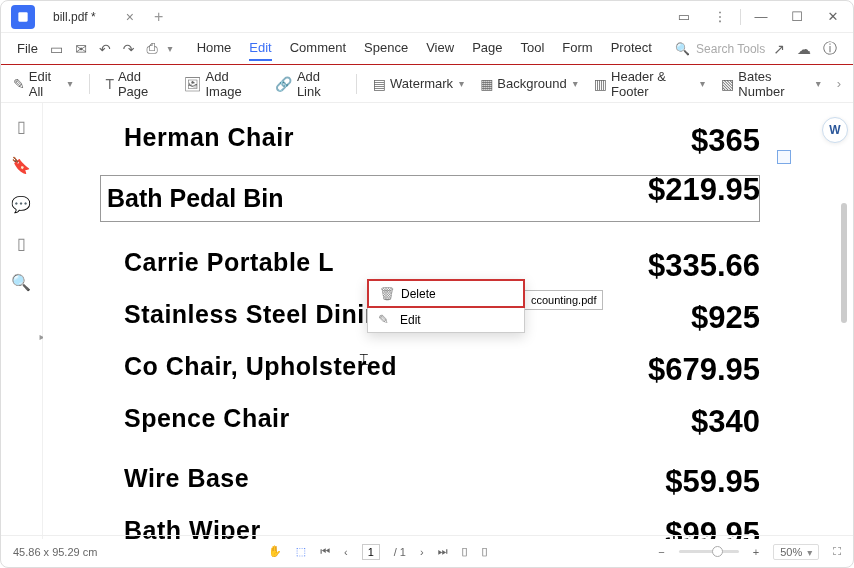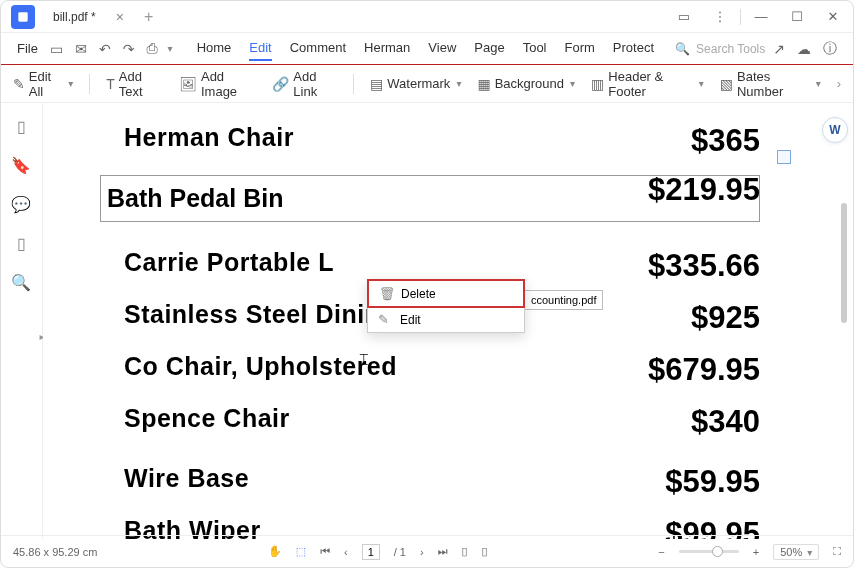--- a/index.html
+++ b/index.html
@@ -1,20 +1,20 @@
 <!DOCTYPE html>
 <html><head>
   <meta charset="utf-8">
   <style>
     * { margin: 0; padding: 0; box-sizing: border-box; font-family: -apple-system, 'Segoe UI', sans-serif; }
     body { background: #fff; width: 854px; height: 568px; overflow: hidden; border: 1px solid #ddd; border-radius: 8px; position: relative; }
     .titlebar { height: 32px; display: flex; align-items: center; padding: 0 4px; border-bottom: 1px solid #eee; }
     .app-icon { width: 24px; height: 24px; background: #3b6ff5; border-radius: 4px; display: flex; align-items: center; justify-content: center; margin: 0 6px; }
     .app-icon svg { width: 14px; height: 14px; }
-    .tab { display: flex; align-items: center; padding: 0 12px; height: 28px; border-radius: 6px 6px 0 0; font-size: 12px; color: #333; gap: 20px; }
+    .tab { display: flex; align-items: center; padding: 0 12px; height: 28px; border-radius: 6px 6px 0 0; font-size: 12px; color: #333; gap: 30px; }
     .tab-close { font-size: 14px; color: #888; cursor: pointer; }
     .new-tab { color: #999; font-size: 16px; padding: 0 8px; }
     .win-icons { margin-left: auto; display: flex; gap: 4px; align-items: center; }
     .win-icons span { width: 32px; text-align: center; color: #666; font-size: 13px; }
     .gem { width: 14px; height: 14px; border-radius: 50%; background: radial-gradient(circle at 30% 30%, #ff8fb1, #ff4d94); }
     
     .menubar { height: 32px; display: flex; align-items: center; padding: 0 12px; border-bottom: 1px solid #b91c1c; gap: 4px; font-size: 13px; }
     .menubar .file-btn { color: #333; padding: 0 4px; }
     .menubar .ico { color: #666; padding: 0 4px; font-size: 14px; }
     .menubar .menu-items { display: flex; gap: 18px; margin-left: 20px; }
@@ -94,21 +94,21 @@
   <span class="ico">▭</span>
   <span class="ico">✉</span>
   <span class="ico">↶</span>
   <span class="ico">↷</span>
   <span class="ico">⎙</span>
   <span class="chev">▾</span>
   <div class="menu-items">
     <span>Home</span>
     <span class="active">Edit</span>
     <span>Comment</span>
-    <span>Herman</span>
+    <span>Spence</span>
     <span>View</span>
     <span>Page</span>
     <span>Tool</span>
     <span>Form</span>
     <span>Protect</span>
   </div>
   <div class="search">
     <span>🔍</span>
     <span>Search Tools</span>
   </div>
@@ -119,21 +119,21 @@
 
 <div class="toolbar">
   <div class="tbtn">
     <span class="tico">✎</span>
     <span>Edit All</span>
     <span class="chev">▾</span>
   </div>
   <div class="sep"></div>
   <div class="tbtn">
     <span class="tico">T</span>
-    <span>Add Text</span>
+    <span>Add Page</span>
   </div>
   <div class="tbtn">
     <span class="tico">🖼</span>
     <span>Add Image</span>
   </div>
   <div class="tbtn">
     <span class="tico">🔗</span>
     <span>Add Link</span>
   </div>
   <div class="sep"></div>

